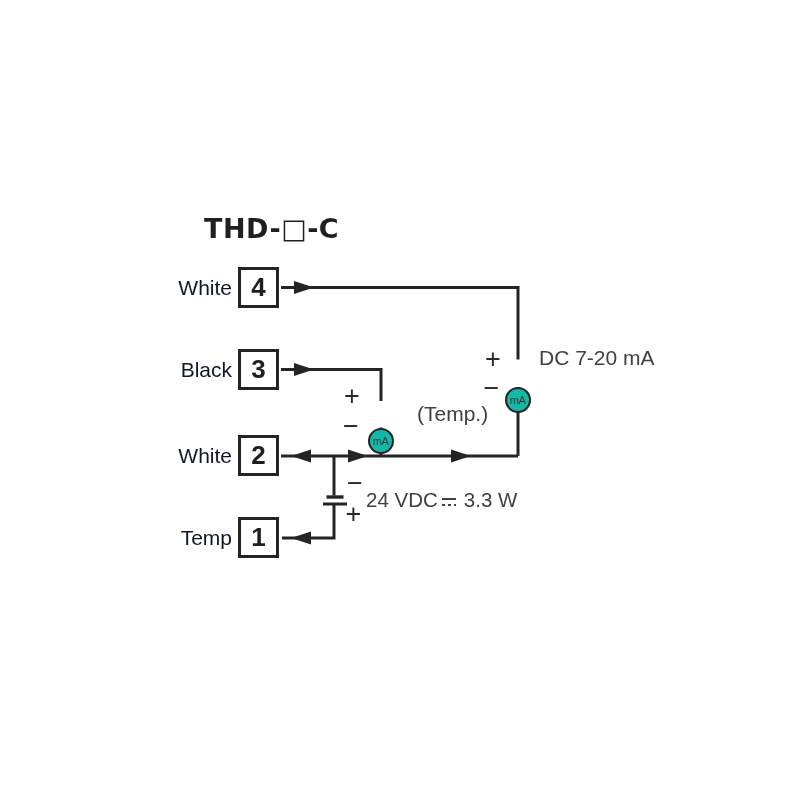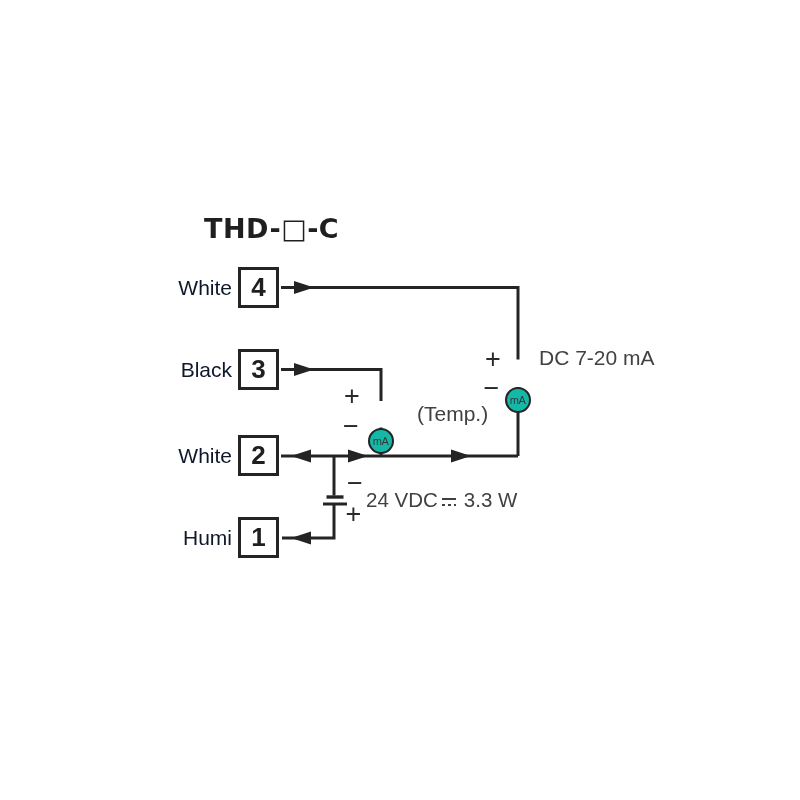--- a/index.html
+++ b/index.html
@@ -88,21 +88,21 @@
   <div class="abs lbl" style="left:100px;top:356px;">Black</div>
   <div class="abs tbox" style="top:349px;">
     <span>3</span>
   </div>
 
   <div class="abs lbl" style="left:100px;top:442px;">White</div>
   <div class="abs tbox" style="top:435px;">
     <span>2</span>
   </div>
 
-  <div class="abs lbl" style="left:100px;top:524px;">Humi</div>
+  <div class="abs lbl" style="left:100px;top:524px;">Temp</div>
   <div class="abs tbox" style="top:517px;">
     <span>1</span>
   </div>
 
   <div class="abs sign" style="left:352px;top:396px;">+</div>
   <div class="abs sign" style="left:351px;top:426px;">−</div>
   <div class="abs meter" style="left:367.5px;top:401px;">
     <span>mA</span>
   </div>
   <div class="abs cap" style="left:399px;top:401px;margin-left:18px;">(Temp.)</div>

